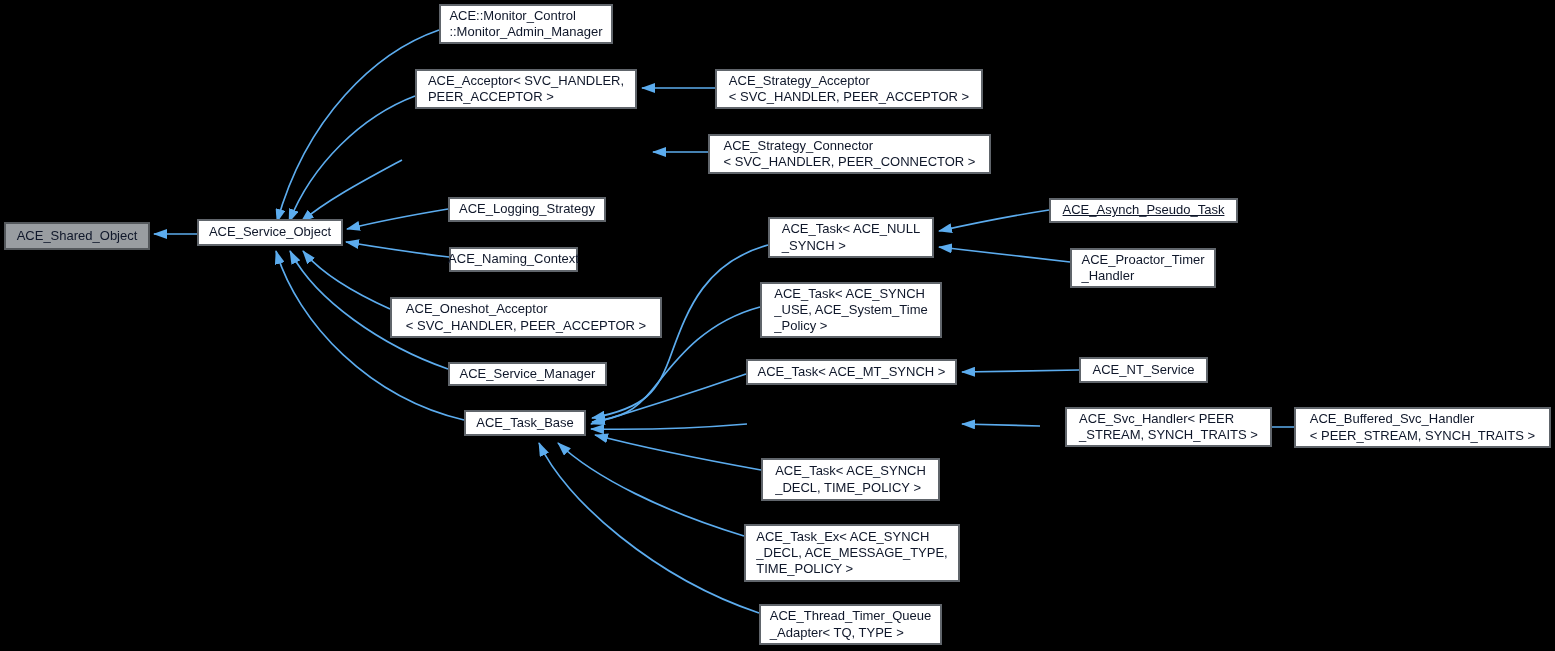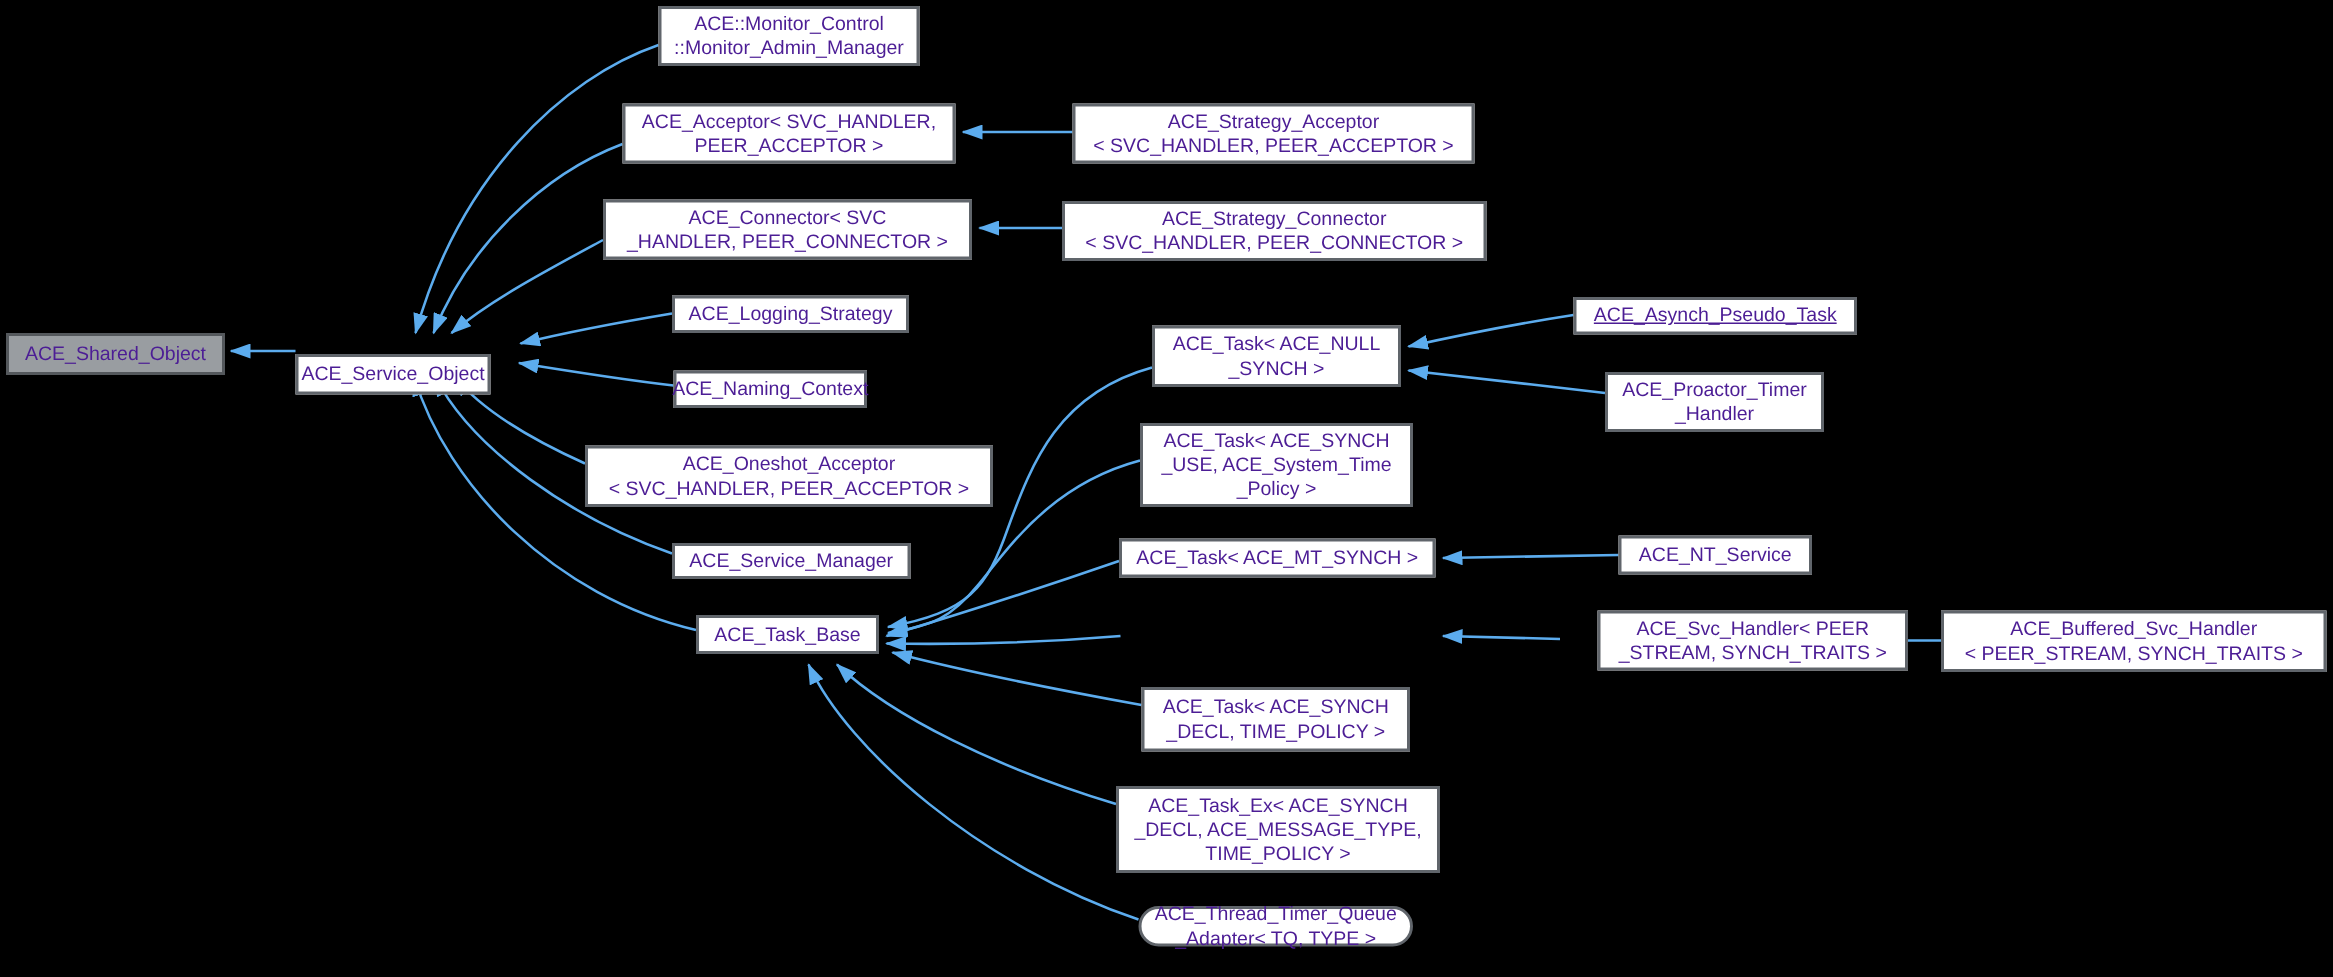--- a/index.html
+++ b/index.html
@@ -10,27 +10,27 @@
     font-family:"Liberation Sans", sans-serif;
     overflow:hidden;
   }
   #edges{position:absolute;left:0;top:0;width:1555px;height:651px;}
   .edge{stroke:#5cacee;stroke-width:1.7;fill:none;}
   .node{
     position:absolute;
     box-sizing:border-box;
     background:#ffffff;
     border:2px solid #60656b;
-    color:#4c1d95;
+    color:#0f172a;
     font-size:13px;
     line-height:1.25;
     display:flex;
     align-items:center;
     justify-content:center;
-    text-align:center;
+    text-align:left;
     white-space:pre-line;
     cursor:pointer;
     z-index:2;
   }
   .node.current{
     background:#999da1;
     border-color:#54585c;
     cursor:default;
   }
 </style>
@@ -66,33 +66,31 @@
     <path class="edge" marker-end="url(#arrow)" d="M759,613 C655,578 565,500 539,443"></path>
     <path class="edge" marker-end="url(#arrow)" d="M1049,210 C1010,216 975,223 939,231"></path>
     <path class="edge" marker-end="url(#arrow)" d="M1070,262 C1026,257 985,252 939,247"></path>
     <path class="edge" marker-end="url(#arrow)" d="M1079,370 L962,372"></path>
     <path class="edge" marker-end="url(#arrow)" d="M1040,426 L962,424"></path>
     <path class="edge" marker-end="url(#arrow)" d="M1294,427 L1252,427"></path>
   </svg>
 
   <div class="node current" style="left:4px;top:222px;width:146px;height:28px;">ACE_Shared_Object</div>
 
-  <div class="node" style="left:197px;top:236px;width:130px;height:27px;">ACE_Service_Object</div>
+  <div class="node" style="left:197px;top:219px;width:146px;height:27px;">ACE_Service_Object</div>
 
   <div class="node" style="left:439px;top:4px;width:174px;height:40px;">ACE::Monitor_Control
 ::Monitor_Admin_Manager</div>
 
   <div class="node" style="left:415px;top:69px;width:222px;height:40px;">ACE_Acceptor&lt; SVC_HANDLER,
 PEER_ACCEPTOR &gt;</div>
 
   <div class="node" style="left:715px;top:69px;width:268px;height:40px;">ACE_Strategy_Acceptor
 &lt; SVC_HANDLER, PEER_ACCEPTOR &gt;</div>
 
-  <div class="node" style="left:402px;top:133px;width:246px;height:40px;">ACE_Connector&lt; SVC
-_HANDLER, PEER_CONNECTOR &gt;</div>
 
   <div class="node" style="left:708px;top:134px;width:283px;height:40px;">ACE_Strategy_Connector
 &lt; SVC_HANDLER, PEER_CONNECTOR &gt;</div>
 
   <div class="node" style="left:448px;top:197px;width:158px;height:25px;">ACE_Logging_Strategy</div>
 
   <div class="node" style="left:449px;top:247px;width:129px;height:25px;">ACE_Naming_Context</div>
 
   <div class="node" style="left:390px;top:297px;width:272px;height:41px;">ACE_Oneshot_Acceptor
 &lt; SVC_HANDLER, PEER_ACCEPTOR &gt;</div>
@@ -124,16 +122,16 @@
   <div class="node" style="left:1294px;top:407px;width:257px;height:41px;">ACE_Buffered_Svc_Handler
 &lt; PEER_STREAM, SYNCH_TRAITS &gt;</div>
 
   <div class="node" style="left:761px;top:458px;width:179px;height:43px;">ACE_Task&lt; ACE_SYNCH
 _DECL, TIME_POLICY &gt;</div>
 
   <div class="node" style="left:744px;top:524px;width:216px;height:58px;">ACE_Task_Ex&lt; ACE_SYNCH
 _DECL, ACE_MESSAGE_TYPE,
 TIME_POLICY &gt;</div>
 
-  <div class="node" style="left:759px;top:604px;width:183px;height:27px;border-radius:14px;">ACE_Thread_Timer_Queue
+  <div class="node" style="left:759px;top:604px;width:183px;height:41px;">ACE_Thread_Timer_Queue
 _Adapter&lt; TQ, TYPE &gt;</div>
 
 </div>
 
 </body></html>

